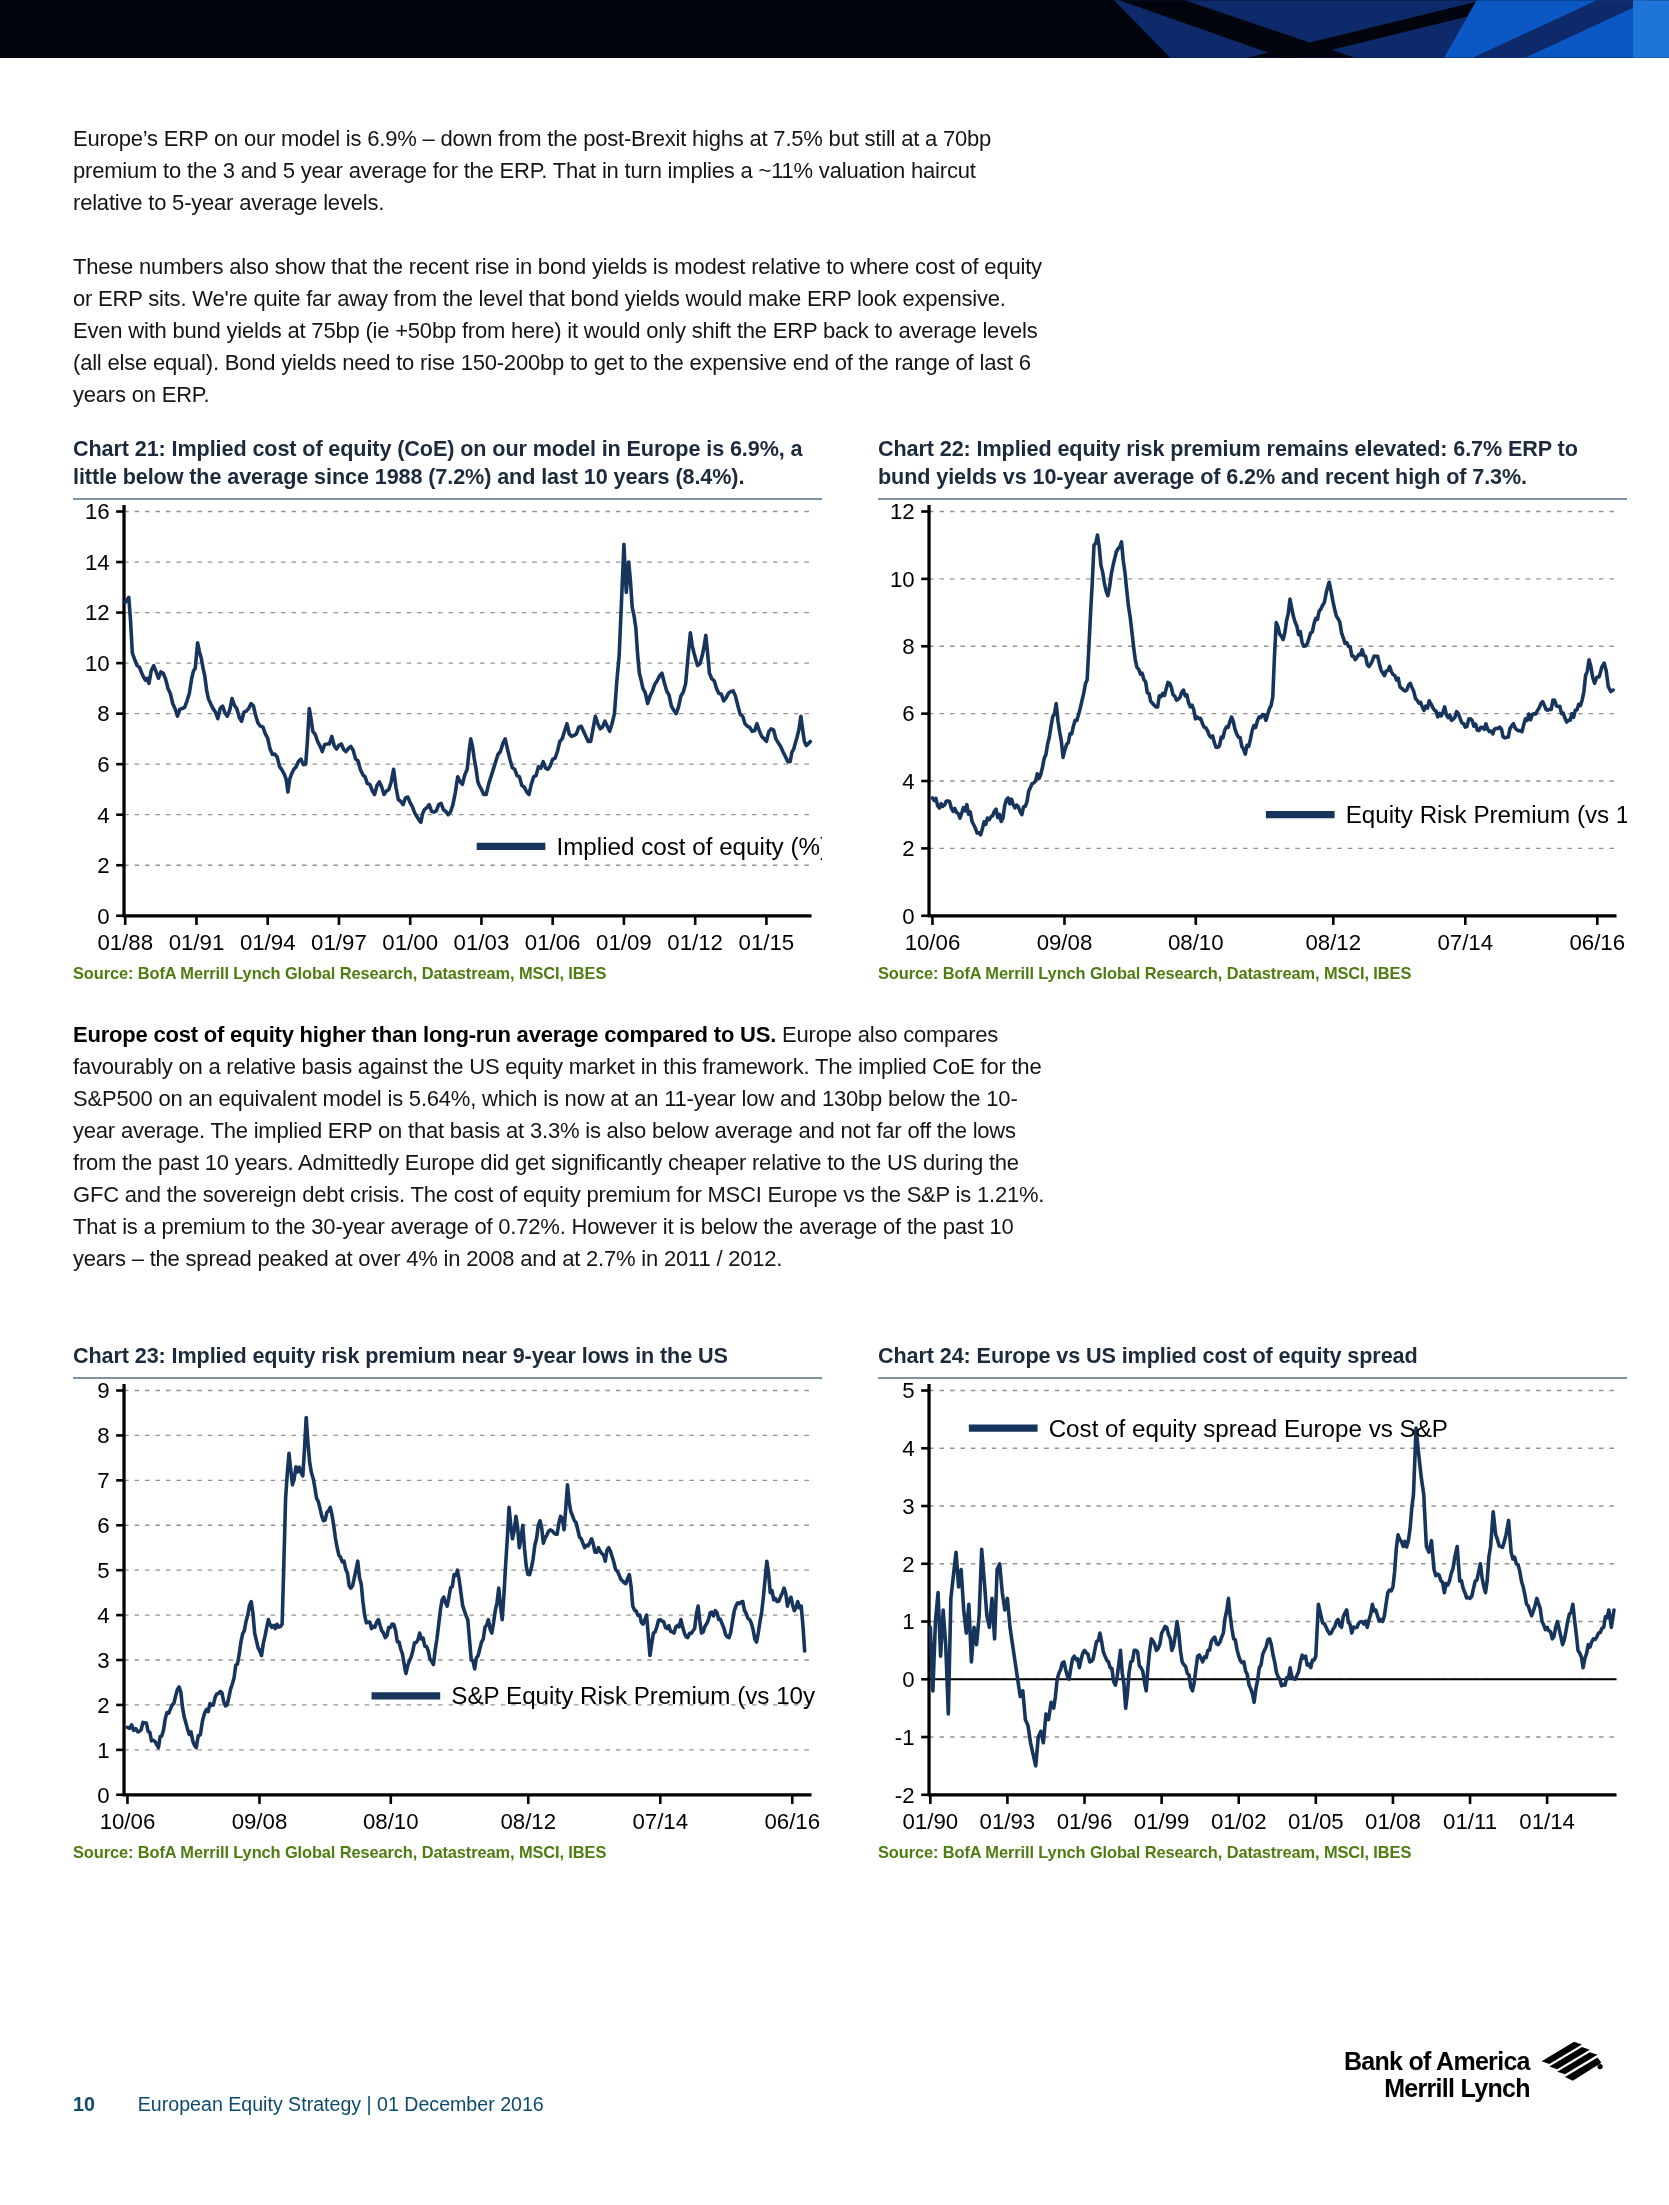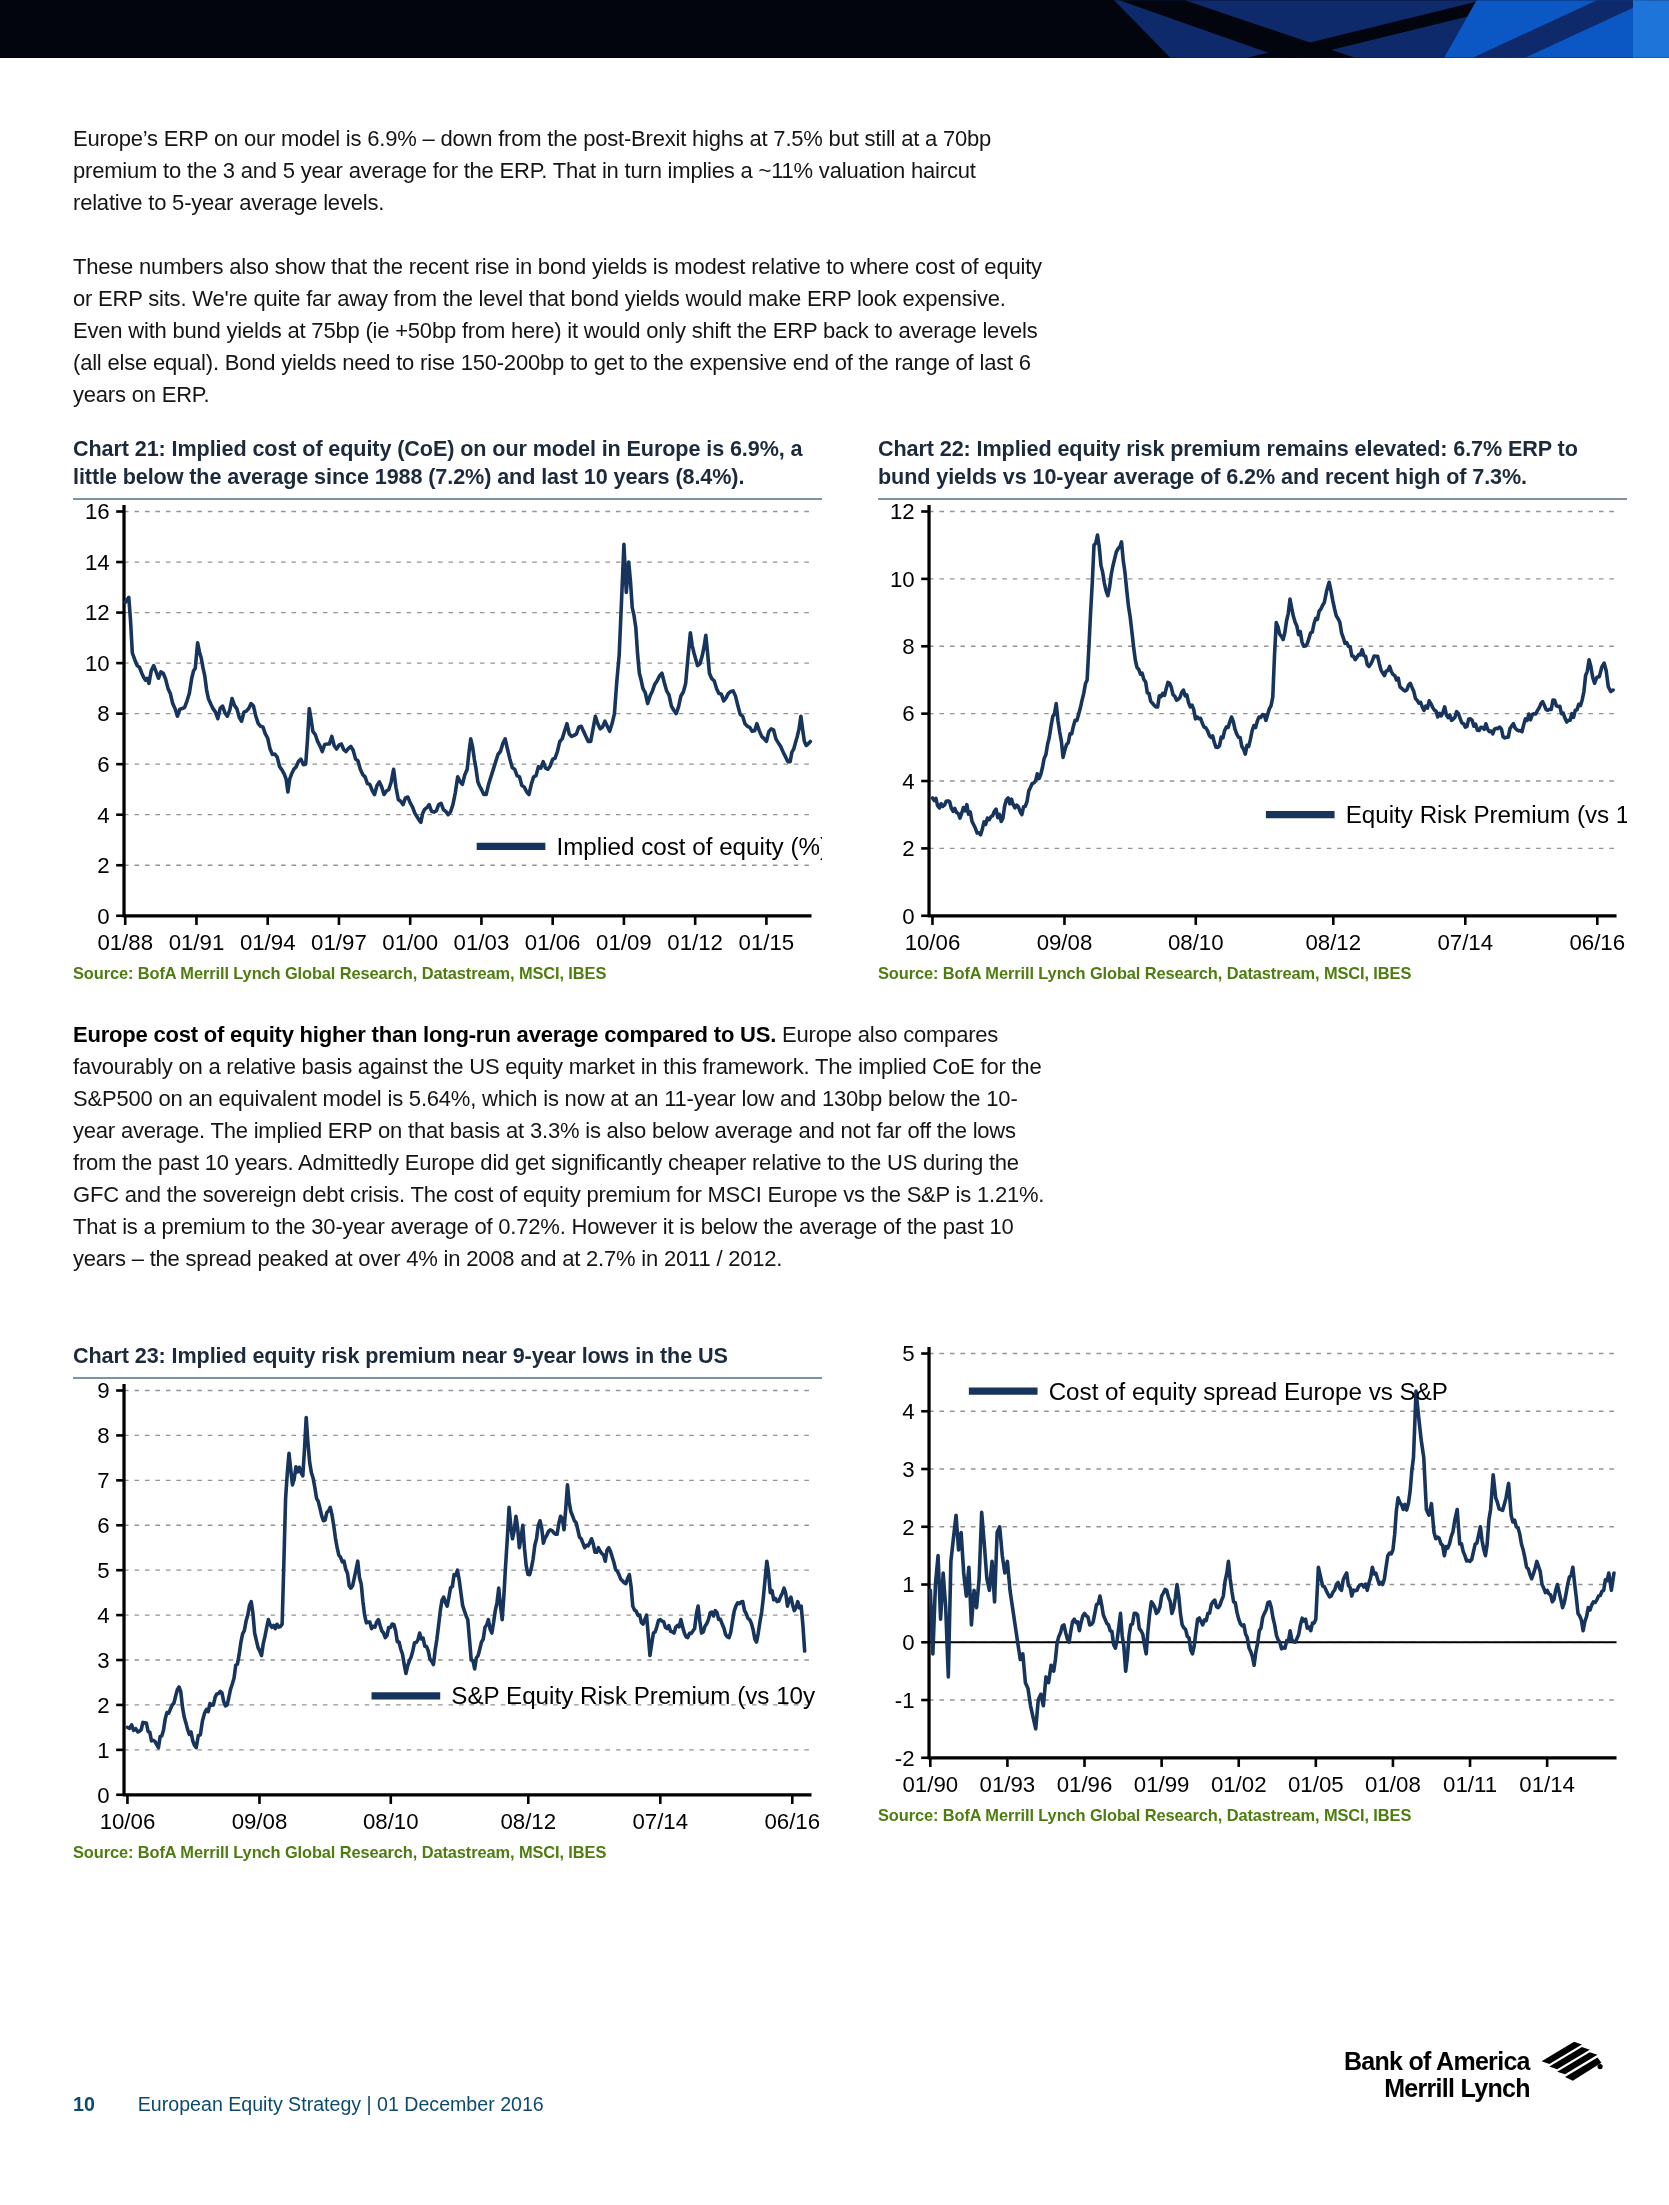--- a/index.html
+++ b/index.html
@@ -205,20 +205,21 @@
         <line x1="1099.5720000000028" y1="634" x2="1099.5720000000028" y2="648" stroke="#000" stroke-width="4"></line>
         <text x="1099.5720000000028" y="686" text-anchor="middle" font-size="34" fill="#000">06/16</text>
         <polyline points="83.3,531.0 86.4,532.5 89.6,527.0 92.7,535.4 95.9,532.8 99.0,537.9 101.6,537.1 104.3,534.2 106.9,523.4 109.5,524.1 112.2,524.3 114.8,537.3 117.4,538.2 120.0,551.6 122.7,550.8 125.3,552.5 127.9,557.3 130.6,561.9 133.2,545.2 135.8,543.9 138.4,534.8 141.1,517.3 143.7,508.2 146.3,509.3 148.9,503.1 151.6,496.7 154.2,494.4 156.8,483.4 159.5,473.5 162.1,469.2 164.7,476.2 167.3,499.7 170.0,515.1 172.6,524.1 175.2,534.0 177.8,541.8 180.5,538.0 183.1,551.6 185.7,558.6 188.4,561.9 191.5,543.7 194.7,542.3 197.8,521.6 201.0,509.6 204.1,503.5 206.7,506.7 209.4,494.6 212.0,497.3 214.6,496.7 217.3,484.8 219.9,479.8 222.5,479.2 225.1,476.1 227.8,478.4 230.4,491.5 233.0,498.2 235.7,496.7 238.3,484.9 240.9,472.5 243.5,464.7 246.2,455.5 248.8,436.1 251.4,434.2 254.0,419.4 256.7,400.5 259.3,388.0 261.9,383.0 264.6,368.5 267.2,359.3 269.8,344.7 272.4,338.7 275.1,357.0 277.7,386.8 280.3,398.0 282.9,409.1 285.6,414.3 288.2,421.1 290.8,403.3 293.5,391.6 296.1,378.3 298.7,366.2 301.3,374.0 304.0,377.9 306.6,375.0 309.2,379.9 311.8,373.3 314.5,377.8 317.1,376.8 319.7,373.1 322.4,277.5 325.0,180.8 327.6,142.2 330.2,112.1 332.9,137.2 335.5,160.2 338.1,151.3 340.8,132.7 343.4,140.4 346.0,133.3 348.6,141.7 351.3,146.5 353.9,105.4 356.5,57.2 359.1,95.2 361.8,125.9 364.4,141.3 367.0,149.7 369.7,164.2 372.3,180.8 374.9,185.5 377.5,195.7 380.2,207.6 382.8,215.1 385.4,214.0 388.0,202.5 390.7,200.0 393.3,194.5 395.9,206.0 398.6,222.8 401.2,241.6 403.8,256.3 406.4,267.7 409.1,271.0 411.7,277.9 414.3,276.9 416.9,289.0 419.6,295.4 422.2,314.4 424.8,318.1 427.5,314.4 430.1,302.1 432.7,289.8 435.3,276.9 438.0,302.5 440.6,311.8 443.2,338.6 445.8,359.3 448.5,371.1 451.1,370.1 453.7,369.8 456.4,379.9 459.0,376.6 461.6,377.6 464.2,369.9 466.9,366.2 469.5,375.2 472.1,383.4 474.8,386.7 477.4,393.7 480.0,390.7 482.6,378.2 485.3,378.4 487.9,373.1 490.5,373.7 493.1,383.0 495.8,400.0 498.4,400.5 501.0,411.2 503.7,419.2 506.3,434.7 508.9,448.6 511.5,437.2 514.2,429.2 516.8,423.6 519.4,414.3 522.0,401.7 524.7,401.2 527.3,397.2 529.9,386.8 532.6,395.9 535.2,394.6 537.8,406.9 540.4,407.4 543.1,414.0 545.7,426.5 548.3,430.1 551.0,434.9 553.6,413.4 556.2,396.5 558.8,375.6 561.5,352.5 564.1,336.5 566.7,331.9 569.3,339.9 572.0,345.6 574.6,332.4 577.2,317.5 579.9,315.5 582.5,297.5 585.1,298.5 587.7,290.7 590.4,305.4 593.0,325.0 595.6,344.4 598.2,352.5 600.9,360.2 603.5,366.2 606.1,396.6 608.8,428.0 611.4,428.9 614.0,441.7 616.6,424.6 619.3,421.3 621.9,411.2 624.5,400.5 627.1,396.2 629.8,377.9 632.4,374.4 635.0,366.2 637.7,380.9 640.3,386.8 642.9,371.0 645.5,352.5 648.2,340.1 650.8,318.1 653.4,344.6 656.1,366.2 658.7,329.6 661.3,283.7 663.9,242.9 666.6,194.5 669.2,222.7 671.8,242.6 674.4,230.6 677.1,208.3 679.7,225.7 682.3,256.3 685.0,240.4 687.6,222.0 690.2,257.4 692.8,283.8 695.5,297.0 698.1,297.5 700.7,287.4 703.3,273.9 706.0,252.6 708.6,242.6 711.2,222.5 713.9,215.1 716.5,226.4 719.1,249.5 721.7,241.5 724.4,237.0 727.0,231.2 729.6,228.9 732.2,230.1 734.9,233.4 737.5,235.5 740.1,235.7 742.8,218.6 745.4,208.3 748.0,211.7 750.6,228.9 753.3,196.6 755.9,160.2 758.5,186.4 761.1,201.4 763.8,207.8 766.4,215.1 769.0,217.7 771.7,228.9 774.3,240.1 776.9,242.6 779.5,249.4 782.2,256.3 784.8,252.5 787.4,253.5 790.1,248.6 792.7,242.6 795.3,250.5 797.9,263.2 800.6,263.3 803.2,256.3 805.8,261.6 808.4,265.1 811.1,267.6 813.7,276.9 816.3,260.3 819.0,256.3 821.6,261.6 824.2,270.1 826.8,278.5 829.5,289.7 832.1,292.3 834.7,297.5 837.3,304.4 840.0,306.9 842.6,309.8 845.2,311.3 847.9,303.1 850.5,297.5 853.1,315.2 855.7,345.6 858.4,351.6 861.0,353.5 863.6,359.7 866.3,359.3 868.9,370.9 871.5,373.1 874.1,366.2 876.8,359.3 879.4,390.0 882.0,421.1 884.6,403.4 887.3,386.8 889.9,385.2 892.5,377.1 895.2,367.0 897.8,366.2 900.4,368.6 903.0,369.5 905.7,378.3 908.3,379.9 910.9,375.3 913.5,384.0 916.2,385.0 918.8,386.8 921.4,377.9 924.1,375.0 926.7,377.1 929.3,366.2 931.9,377.3 934.6,386.8 937.2,392.6 939.8,393.7 942.4,387.2 945.1,387.2 947.7,383.6 950.3,379.9 953.0,357.4 955.6,345.6 958.2,368.4 960.8,386.8 963.5,385.2 966.1,376.3 968.7,372.5 971.4,366.2 974.0,356.0 976.6,354.6 979.2,360.7 981.9,352.5 984.5,355.6 987.1,366.1 989.7,365.9 992.4,373.1 995.0,378.9 997.6,389.0 1000.3,392.7 1002.9,393.7 1005.5,385.6 1008.1,369.2 1010.8,353.2 1013.4,345.6 1016.0,340.7 1018.6,341.9 1021.3,339.4 1023.9,338.7 1026.5,352.3 1029.2,357.1 1031.8,364.3 1034.4,366.2 1037.0,371.8 1039.7,381.7 1042.3,395.6 1044.9,400.5 1047.5,387.2 1050.2,369.2 1052.8,354.5 1055.4,331.9 1058.1,303.2 1060.7,276.9 1063.3,295.1 1065.9,325.0 1068.6,321.8 1071.2,336.0 1073.8,333.9 1076.4,338.7 1079.1,337.9 1081.7,331.1 1084.3,325.8 1087.0,318.1 1089.6,326.5 1092.2,345.6 1094.8,336.3 1097.5,331.9 1100.1,343.8 1102.7,352.5 1105.4,347.7 1108.0,338.7 1110.6,348.4 1113.2,345.6 1115.9,376.0 1118.5,414.3" fill="none" stroke="#17355c" stroke-width="5.5" stroke-linejoin="round" stroke-linecap="round"></polyline>
         <line x1="456.3599999999904" y1="482.9333333333333" x2="561.3599999999904" y2="482.9333333333333" stroke="#17355c" stroke-width="11"></line>
         <text x="578.3599999999904" y="495.9333333333333" font-size="37" fill="#000">S&amp;P Equity Risk Premium (vs 10y UST)</text>
       </svg>
     <div class="chart-source">Source: BofA Merrill Lynch Global Research, Datastream, MSCI, IBES</div>
   </div>
 
   <div class="chart c24">
+    <div class="chart-title">Chart 24: Europe vs US implied cost of equity spread</div>
     <svg class="chart-canvas" width="749" height="458" viewBox="0 0 1145 700">
         <line x1="66" y1="634" x2="78" y2="634" stroke="#000" stroke-width="4"></line>
         <text x="56" y="646" text-anchor="end" font-size="34" fill="#000">-2</text>
         <line x1="78" y1="545.7142857142858" x2="1129" y2="545.7142857142858" stroke="#949494" stroke-width="2" stroke-dasharray="7 9"></line>
         <line x1="66" y1="545.7142857142858" x2="78" y2="545.7142857142858" stroke="#000" stroke-width="4"></line>
         <text x="56" y="557.7142857142858" text-anchor="end" font-size="34" fill="#000">-1</text>
         <line x1="78" y1="457.42857142857144" x2="1129" y2="457.42857142857144" stroke="#949494" stroke-width="2" stroke-dasharray="7 9"></line>
         <line x1="66" y1="457.42857142857144" x2="78" y2="457.42857142857144" stroke="#000" stroke-width="4"></line>
         <text x="56" y="469.42857142857144" text-anchor="end" font-size="34" fill="#000">0</text>
         <line x1="78" y1="369.14285714285717" x2="1129" y2="369.14285714285717" stroke="#949494" stroke-width="2" stroke-dasharray="7 9"></line>

